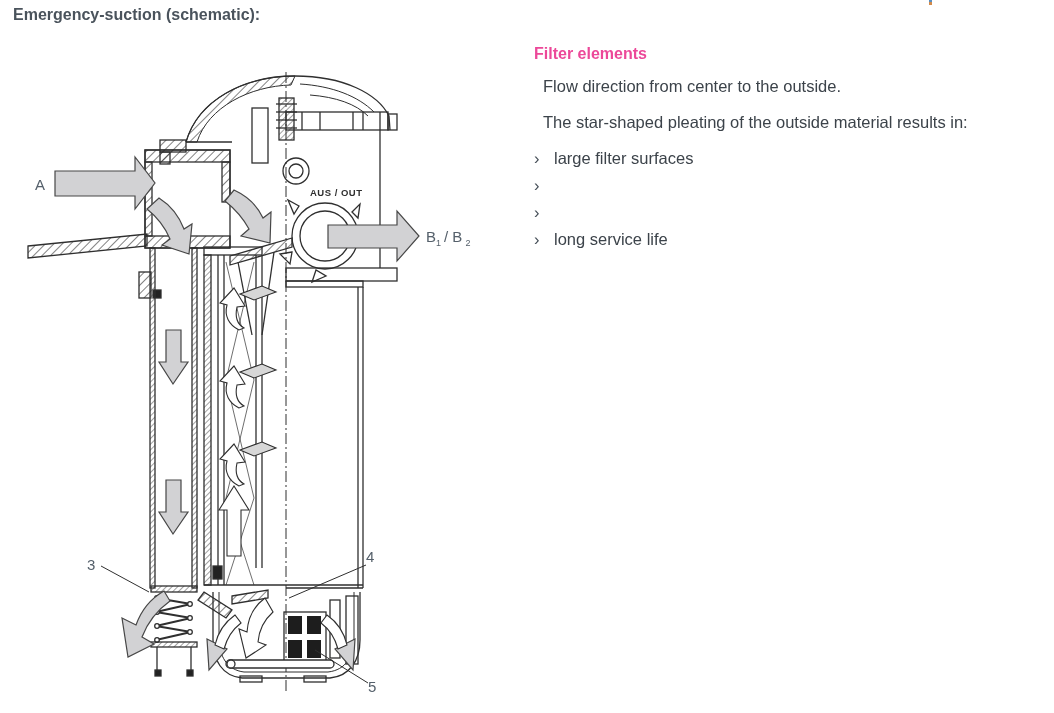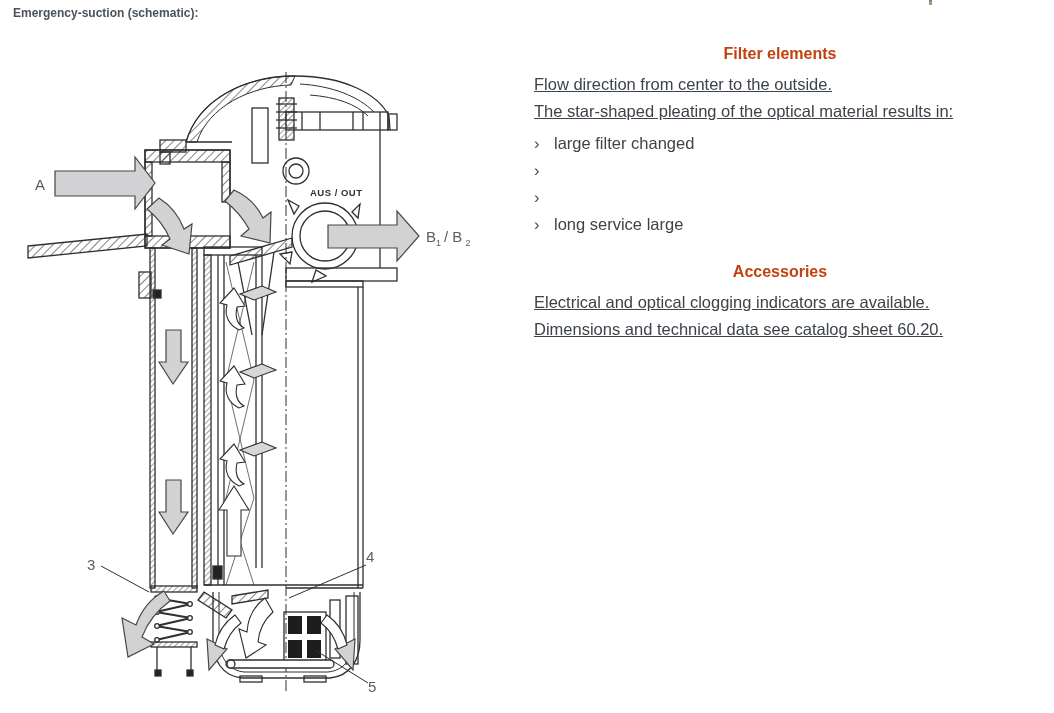--- a/index.html
+++ b/index.html
@@ -1,28 +1,28 @@
 <!DOCTYPE html>
 <html><head>
 <meta charset="utf-8">
 <style>
   html,body{margin:0;padding:0;background:#fff;}
   body{width:1054px;height:713px;position:relative;overflow:hidden;
        font-family:"Liberation Sans", sans-serif;}
-  .page-title{position:absolute;left:13px;top:6px;font-size:12px;font-weight:bold;
+  .page-title{position:absolute;left:13px;top:6px;font-size:16px;font-weight:bold;
        color:#4a535c;}
   .logo-frag{position:absolute;left:929px;top:0;width:3px;height:5px;}
   .logo-frag .b{width:3px;height:2px;background:#5b8fc0;}
   .logo-frag .o{width:3px;height:3px;background:#d28a4a;}
   .schematic-wrap{position:absolute;left:0;top:0;width:515px;height:713px;}
   .text-col{position:absolute;left:534px;top:44px;width:492px;color:#3c434a;
        font-size:16.5px;line-height:27px;}
-  .text-col h2{font-size:16px;font-weight:bold;color:#c2410c;margin:0 0 7px 0;
-       line-height:20px;text-align:center;}
-  .text-col .para{margin:0;text-decoration:underline;}
+  .text-col h2{font-size:16px;font-weight:bold;color:#ec4899;margin:0 0 7px 0;
+       line-height:20px;}
+  .text-col .para{margin:9px;}
   .bullets{margin:5px 0 2px 0;}
   .bullet{display:flex;line-height:27px;}
   .bullet .bg{width:20px;color:#454e57;}
   .outro{margin-top:3px;}
   .acc-block{margin-top:24px;}
   svg text.lbl{font-size:15px;fill:#55606b;}
   svg text.port{font-size:9.5px;font-weight:bold;fill:#2f2f2f;letter-spacing:.5px;}
 </style>
 </head>
 <body>
@@ -194,36 +194,31 @@
   <text class="lbl" x="426" y="242"><tspan>B</tspan><tspan dy="4" font-size="9">1</tspan><tspan dy="-4" dx="3">/ B</tspan><tspan dy="4" dx="3" font-size="9">2</tspan></text>
   <text class="lbl" x="87" y="570">3</text>
   <text class="lbl" x="366" y="562">4</text>
   <text class="lbl" x="368" y="692">5</text>
 </svg>
 </div>
 
 <div class="text-col">
   <h2>Filter elements</h2>
   <p class="para">Flow direction from center to the outside.</p>
-  <p class="para">The star-shaped pleating of the optical material results in:</p>
+  <p class="para">The star-shaped pleating of the outside material results in:</p>
   <div class="bullets">
     <div class="bullet">
       <span class="bg">›</span>
-      <span>large filter changed</span>
-    </div>
-    <div class="bullet">
-      <span class="bg">›</span>
-    </div>
-    <div class="bullet">
-      <span class="bg">›</span>
-    </div>
-    <div class="bullet">
-      <span class="bg">›</span>
-      <span>long service large</span>
+      <span>large filter surfaces</span>
+    </div>
+    <div class="bullet">
+      <span class="bg">›</span>
+    </div>
+    <div class="bullet">
+      <span class="bg">›</span>
+    </div>
+    <div class="bullet">
+      <span class="bg">›</span>
+      <span>long service life</span>
     </div>
   </div>
 
-  <div class="acc-block">
-    <h2>Accessories</h2>
-    <p class="para">Electrical and optical clogging indicators are available.</p>
-    <p class="para">Dimensions and technical data see catalog sheet 60.20.</p>
-  </div>
 </div>
 
 </body></html>

